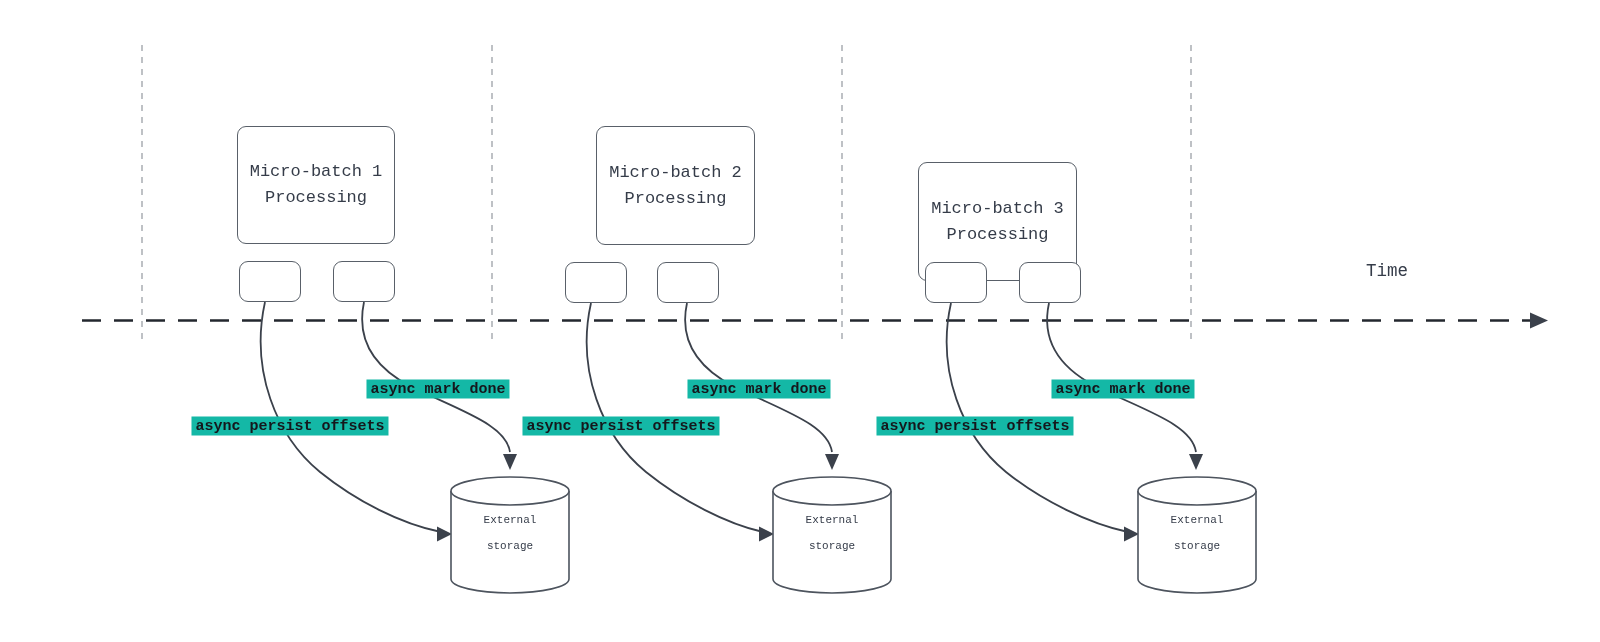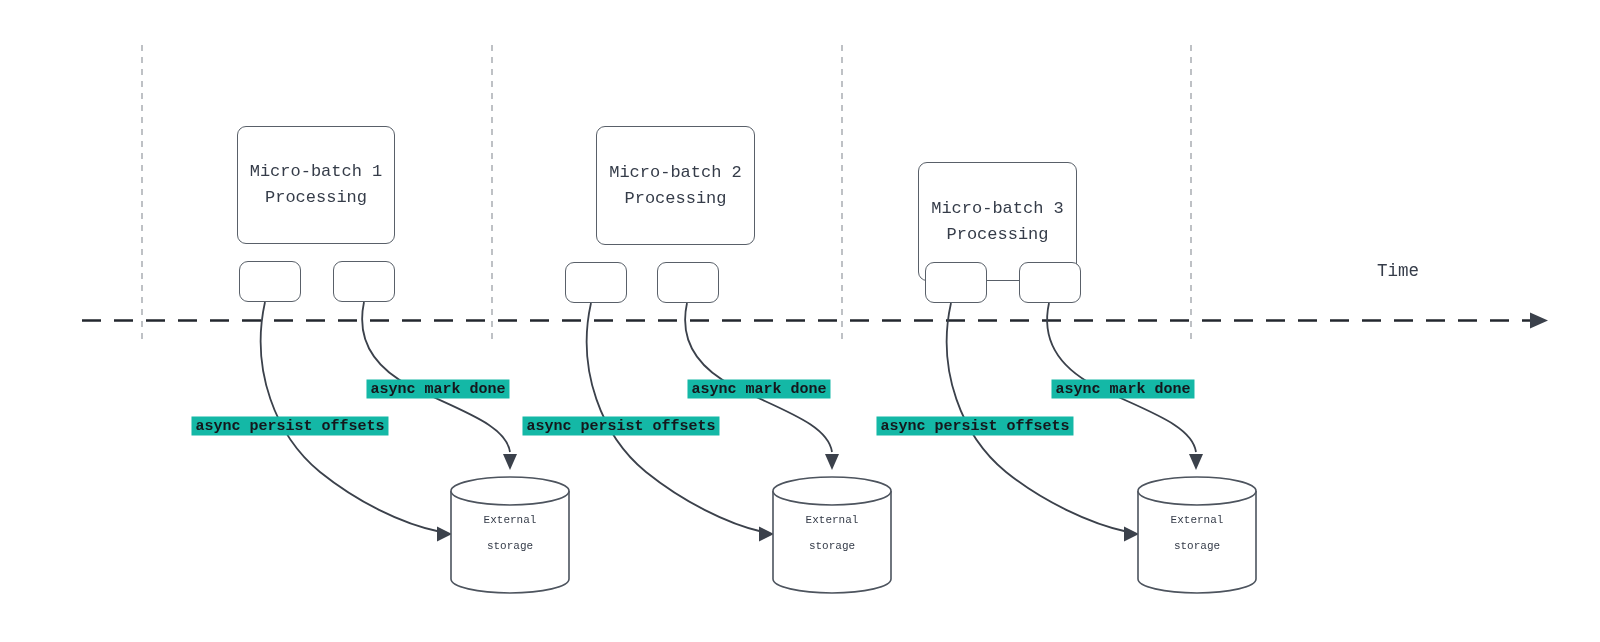--- a/index.html
+++ b/index.html
@@ -139,15 +139,15 @@
   <div class="cyl-text" style="left:451px;top:507px;width:118px;">
     <span>External</span><br><span>storage</span>
   </div>
   <div class="cyl-text" style="left:773px;top:507px;width:118px;">
     <span>External</span><br><span>storage</span>
   </div>
   <div class="cyl-text" style="left:1138px;top:507px;width:118px;">
     <span>External</span><br><span>storage</span>
   </div>
 
-  <div class="time-label" style="left:1387px;top:271px;margin-left:11px;">Time</div>
+  <div class="time-label" style="left:1387px;top:271px;">Time</div>
 
 </div>
 
 </body></html>

